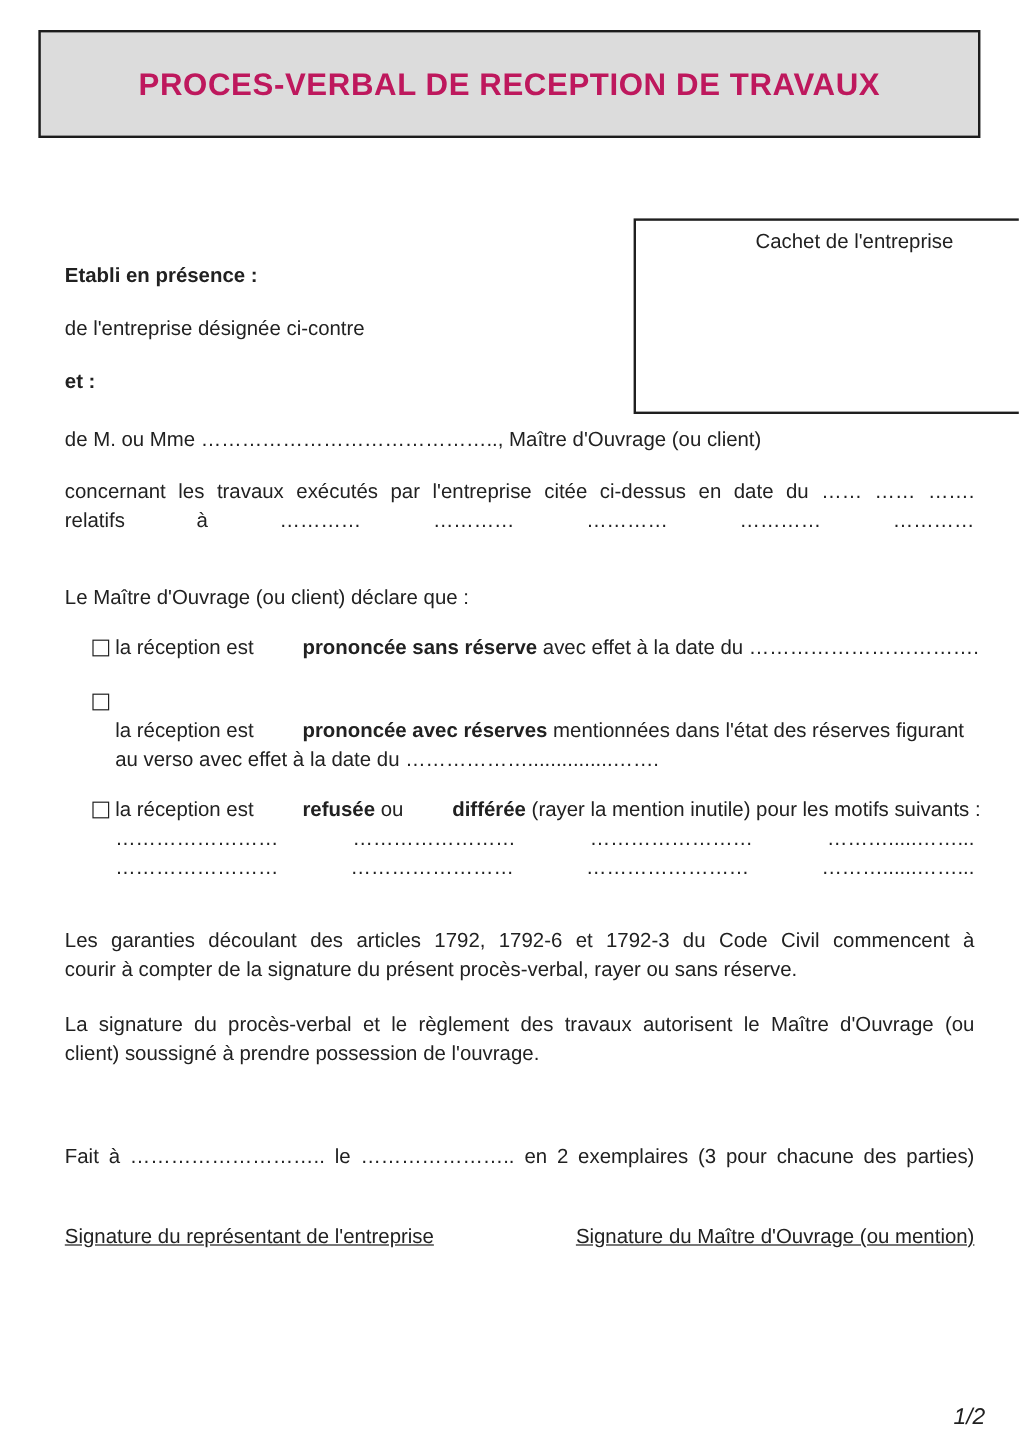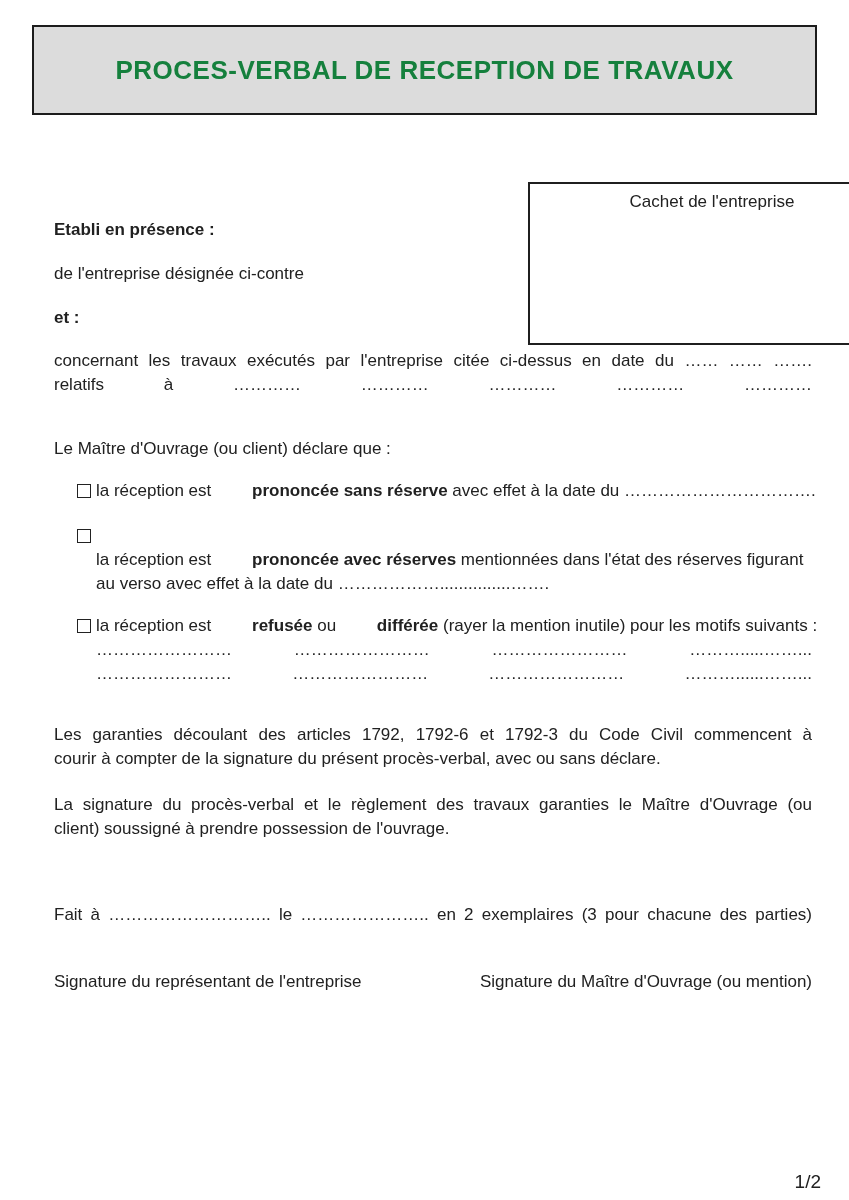--- a/index.html
+++ b/index.html
@@ -19,21 +19,21 @@
     height: 86px;
     background: #dcdcdc;
     border: 2px solid #1c1c1c;
     display: flex; align-items: center; justify-content: center;
   }
   .banner h1 {
     margin: 0;
     font-size: 26px;
     font-weight: bold;
     letter-spacing: 0.5px;
-    color: #15803d;
+    color: #be185d;
     white-space: nowrap;
   }
 
   
   .cachet {
     position: absolute;
     left: 528px; top: 157px;
     width: 286px; height: 159px;
     border: 2px solid #1f1f1f;
     background: #fff;
@@ -69,27 +69,28 @@
     background: #fff;
   }
   .dotted { overflow: hidden; }
 
   .para1 { margin-top: 37px; }
   .para2 { margin-top: 22px; }
   .fait  { margin-top: 62px; }
 
   .signatures {
     margin-top: 43px;
-    display: flex; justify-content: space-between;
+    display: flex; justify-content: space-between; text-decoration: underline;
   }
 
   .pagenum {
     position: absolute;
     right: 28px; top: 1146px;
     font-size: 19px;
+    font-style: italic;
   }
 </style>
 </head>
 <body>
 
 <div class="page">
 
   <div class="banner">
     <h1>PROCES-VERBAL DE RECEPTION DE TRAVAUX</h1>
   </div>
@@ -97,20 +98,21 @@
   <div class="cachet">
     <div class="cachet-label">Cachet de l'entreprise</div>
   </div>
 
   <div class="content">
 
     <div class="etabli line">Etabli en présence :</div>
     <div class="designee line">de l'entreprise désignée ci-contre</div>
     <div class="et line">et :</div>
 
+    <div class="mme line">de M. ou Mme …………………………………….., Maître d'Ouvrage (ou client)</div>
 
     <div class="concernant">
       <div class="just">concernant les travaux  exécutés par l'entreprise citée ci-dessus en date du …… …… …….</div>
       <div class="just">relatifs à ………… ………… ………… ………… …………</div>
     </div>
 
     <div class="declare line">Le Maître d'Ouvrage (ou client) déclare que :</div>
 
     <div class="check-item ci-1">
       <span class="checkbox"></span>
@@ -124,25 +126,25 @@
 
     <div class="check-item ci-3">
       <span class="checkbox"></span>
       <div class="line"><span>la réception est </span><span class="b">refusée</span><span> ou </span><span class="b">différée</span><span> (rayer la mention inutile) pour les motifs suivants :</span></div>
       <div class="just dotted">…………………… …………………… …………………… ……….....……...</div>
       <div class="just dotted">…………………… …………………… …………………… ………......……...</div>
     </div>
 
     <div class="para1">
       <div class="just">Les garanties découlant des articles 1792, 1792-6 et 1792-3 du Code Civil commencent à</div>
-      <div>courir à compter de la signature du présent procès-verbal, avec ou sans déclare.</div>
+      <div>courir à compter de la signature du présent procès-verbal, rayer ou sans réserve.</div>
     </div>
 
     <div class="para2">
-      <div class="just">La signature du procès-verbal et le règlement des travaux garanties le Maître d'Ouvrage (ou</div>
+      <div class="just">La signature du procès-verbal et le règlement des travaux autorisent le Maître d'Ouvrage (ou</div>
       <div>client) soussigné à prendre possession de l'ouvrage.</div>
     </div>
 
     <div class="fait just">Fait à ………………………..  le ………………….. en 2 exemplaires (3 pour chacune des parties)</div>
 
     <div class="signatures">
       <div>Signature du représentant de l'entreprise</div>
       <div>Signature du Maître d'Ouvrage (ou mention)</div>
     </div>
 

